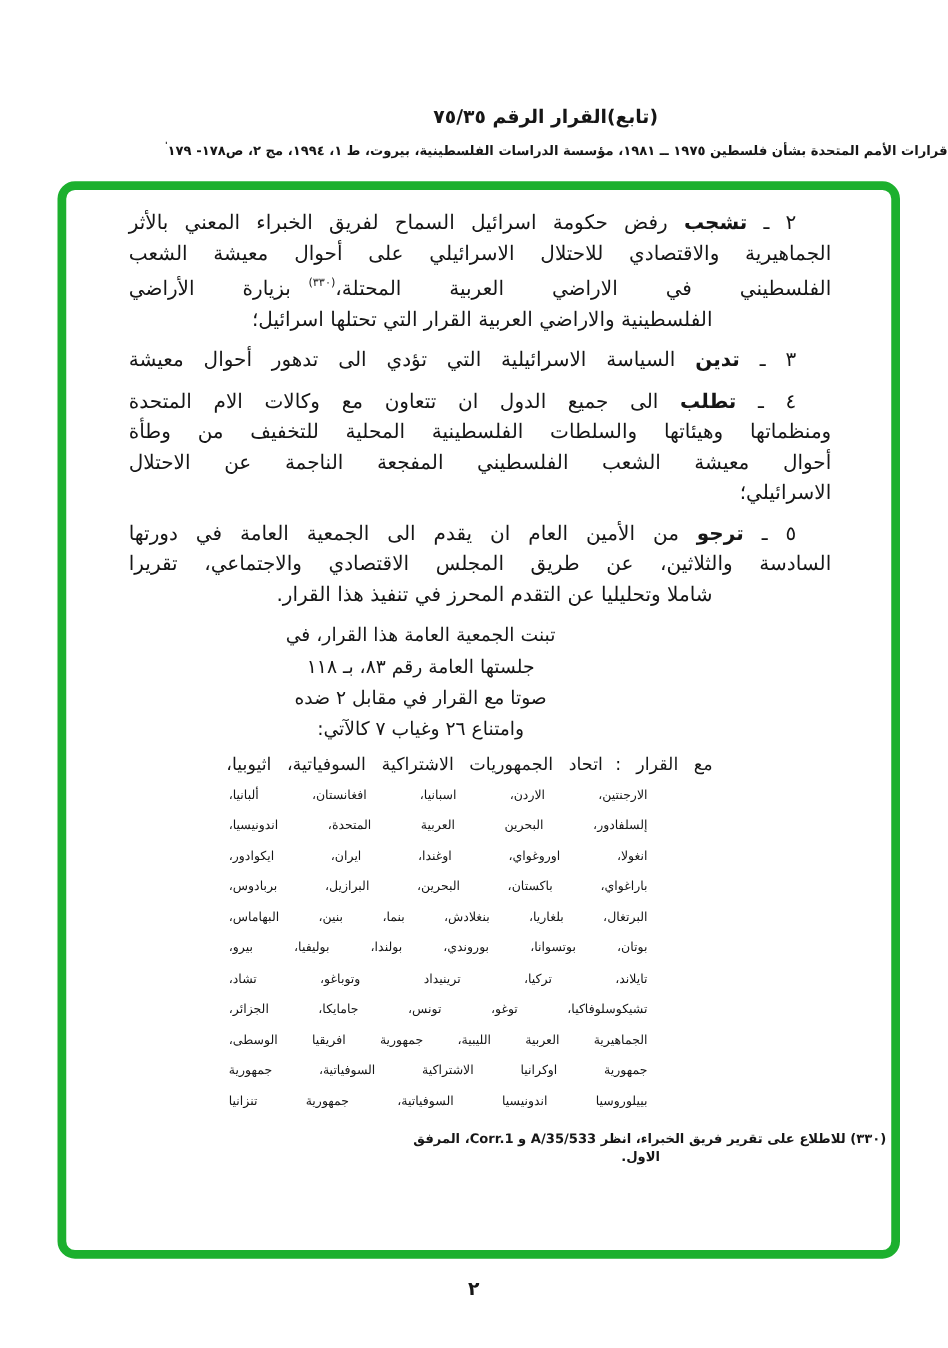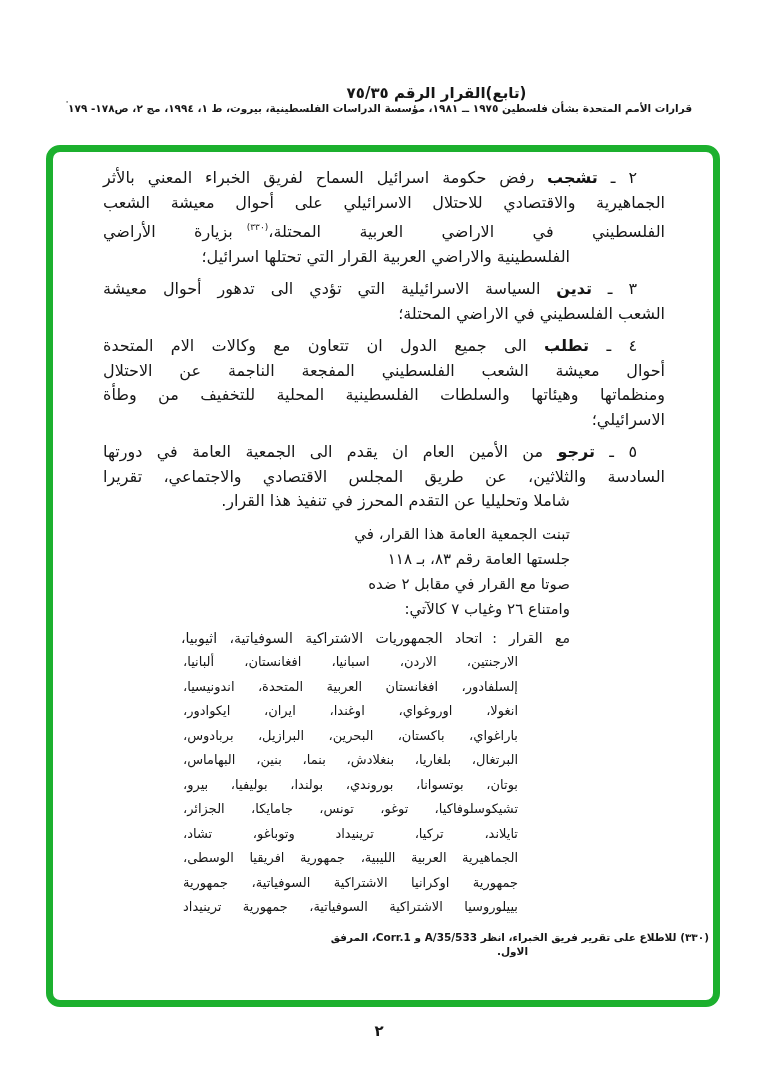--- a/index.html
+++ b/index.html
@@ -12,22 +12,22 @@
   }
   .page{position:absolute;inset:0;}
 
   
   .hdr-title{
     position:absolute;top:84px;right:0;left:0;
     text-align:center;padding-left:115px;
     font-size:15px;font-weight:bold;letter-spacing:.2px;
   }
   .hdr-src{
-    position:absolute;top:100px;right:0;left:0;
-    text-align:center;
+    position:absolute;top:112px;right:0;left:0;
+    text-align:right;
     font-size:10.5px;font-weight:bold;
   }
   .srcmark{font-size:7px;vertical-align:6px;}
 
   
   .frame{
     position:absolute;top:145px;right:38px;
     width:660px;height:848px;
     border:7px solid #1cb02e;
     border-radius:14px;
@@ -45,34 +45,34 @@
   .bline.ps{margin-top:8px;}
   .bline.ind95{margin-right:95px;}
   .bline.end{text-align:right;text-align-last:right;}
   .bld{font-weight:bold;}
   .sup{font-size:9px;vertical-align:7px;letter-spacing:0;padding-left:14px;}
 
   
   .adoption{margin:8px 95px 4px 0;}
   .aline{
     font-size:15px;line-height:25px;
-    text-align:right;white-space:nowrap;
+    text-align:center;white-space:nowrap;
   }
 
   
   .vote-first{
     margin:2px 95px 0 0;padding-left:78px;
     font-size:14px;line-height:24.5px;
     white-space:nowrap;text-align:justify;text-align-last:justify;
   }
   .vlabel{letter-spacing:.5px;}
   .vcolon{padding:0 12px 0 10px;}
   .vote-line{
     margin-right:147px;padding-left:80px;
-    font-size:13px;line-height:24.5px;
+    font-size:10px;line-height:24.5px;
   }
 
   
   .footnote{
     width:363px;margin:10px -44px 0 0;margin-left:auto;
     font-size:10.5px;line-height:14.5px;font-weight:bold;
   }
   .fn1{white-space:nowrap;text-align:justify;text-align-last:justify;}
   .fn2{padding-right:30px;text-align:center;}
   .fmark{letter-spacing:.5px;}
@@ -97,53 +97,52 @@
   <div class="frame" style="border-color: rgb(28, 176, 46);">
     <div class="body-text">
 
       <div>
 
       <div class="bline first just"><span>٢ ـ </span><span class="bld">تشجب</span><span> رفض حكومة اسرائيل السماح لفريق الخبراء المعني بالأثر</span></div>
           <div class="bline just"><span>الجماهيرية والاقتصادي للاحتلال الاسرائيلي على أحوال معيشة الشعب</span></div>
           <div class="bline just"><span>الفلسطيني في الاراضي العربية المحتلة،</span><span class="sup">(٣٣٠)</span><span>بزيارة الأراضي</span></div>
           <div class="bline end ind95"><span>الفلسطينية والاراضي العربية القرار التي تحتلها اسرائيل؛</span></div>
           <div class="bline first just ps"><span>٣ ـ </span><span class="bld">تدين</span><span> السياسة الاسرائيلية التي تؤدي الى تدهور أحوال معيشة</span></div>
-          <div class="bline end"><span>الشعب الفلسطيني في الاراضي المحتلة؛</span></div>
           <div class="bline first just ps"><span>٤ ـ </span><span class="bld">تطلب</span><span> الى جميع الدول ان تتعاون مع وكالات الام المتحدة</span></div>
+          <div class="bline just"><span>ومنظماتها وهيئاتها والسلطات الفلسطينية المحلية للتخفيف من وطأة</span></div>
           <div class="bline just"><span>أحوال معيشة الشعب الفلسطيني المفجعة الناجمة عن الاحتلال</span></div>
-          <div class="bline just"><span>ومنظماتها وهيئاتها والسلطات الفلسطينية المحلية للتخفيف من وطأة</span></div>
           <div class="bline end"><span>الاسرائيلي؛</span></div>
           <div class="bline first just ps"><span>٥ ـ </span><span class="bld">ترجو</span><span> من الأمين العام ان يقدم الى الجمعية العامة في دورتها</span></div>
           <div class="bline just"><span>السادسة والثلاثين، عن طريق المجلس الاقتصادي والاجتماعي، تقريرا</span></div>
           <div class="bline end ind95"><span>شاملا وتحليليا عن التقدم المحرز في تنفيذ هذا القرار.</span></div>
         </div>
 
       <div class="adoption">
 
       <div class="aline">تبنت الجمعية العامة هذا القرار، في</div>
           <div class="aline">جلستها العامة رقم ٨٣، بـ ١١٨</div>
           <div class="aline">صوتا مع القرار في مقابل ٢ ضده</div>
           <div class="aline">وامتناع ٢٦ وغياب ٧ كالآتي:</div>
         </div>
 
       <div class="vote-first"><span class="vlabel">مع القرار</span><span class="vcolon">:</span><span>اتحاد الجمهوريات الاشتراكية السوفياتية، اثيوبيا،</span></div>
 
       <div>
 
       <div class="bline vote-line just">الارجنتين، الاردن، اسبانيا، افغانستان، ألبانيا،</div>
-          <div class="bline vote-line just">إلسلفادور، افغانستان العربية المتحدة، اندونيسيا،</div>
+          <div class="bline vote-line just">إلسلفادور، البحرين العربية المتحدة، اندونيسيا،</div>
           <div class="bline vote-line just">انغولا، اوروغواي، اوغندا، ايران، ايكوادور،</div>
           <div class="bline vote-line just">باراغواي، باكستان، البحرين، البرازيل، بربادوس،</div>
           <div class="bline vote-line just">البرتغال، بلغاريا، بنغلادش، بنما، بنين، البهاماس،</div>
           <div class="bline vote-line just">بوتان، بوتسوانا، بوروندي، بولندا، بوليفيا، بيرو،</div>
+          <div class="bline vote-line just">تايلاند، تركيا، ترينيداد وتوباغو، تشاد،</div>
           <div class="bline vote-line just">تشيكوسلوفاكيا، توغو، تونس، جامايكا، الجزائر،</div>
-          <div class="bline vote-line just">تايلاند، تركيا، ترينيداد وتوباغو، تشاد،</div>
           <div class="bline vote-line just">الجماهيرية العربية الليبية، جمهورية افريقيا الوسطى،</div>
           <div class="bline vote-line just">جمهورية اوكرانيا الاشتراكية السوفياتية، جمهورية</div>
-          <div class="bline vote-line just">بييلوروسيا الاشتراكية السوفياتية، جمهورية ترينيداد</div>
+          <div class="bline vote-line just">بييلوروسيا اندونيسيا السوفياتية، جمهورية تنزانيا</div>
         </div>
 
       <div class="footnote">
         <div class="fn1"><span class="fmark">(٣٣٠)</span> <span>للاطلاع على تقرير فريق الخبراء، انظر A/35/533 و Corr.1، المرفق</span></div>
         <div class="fn2">الاول.</div>
       </div>
 
     </div>
   </div>
 

